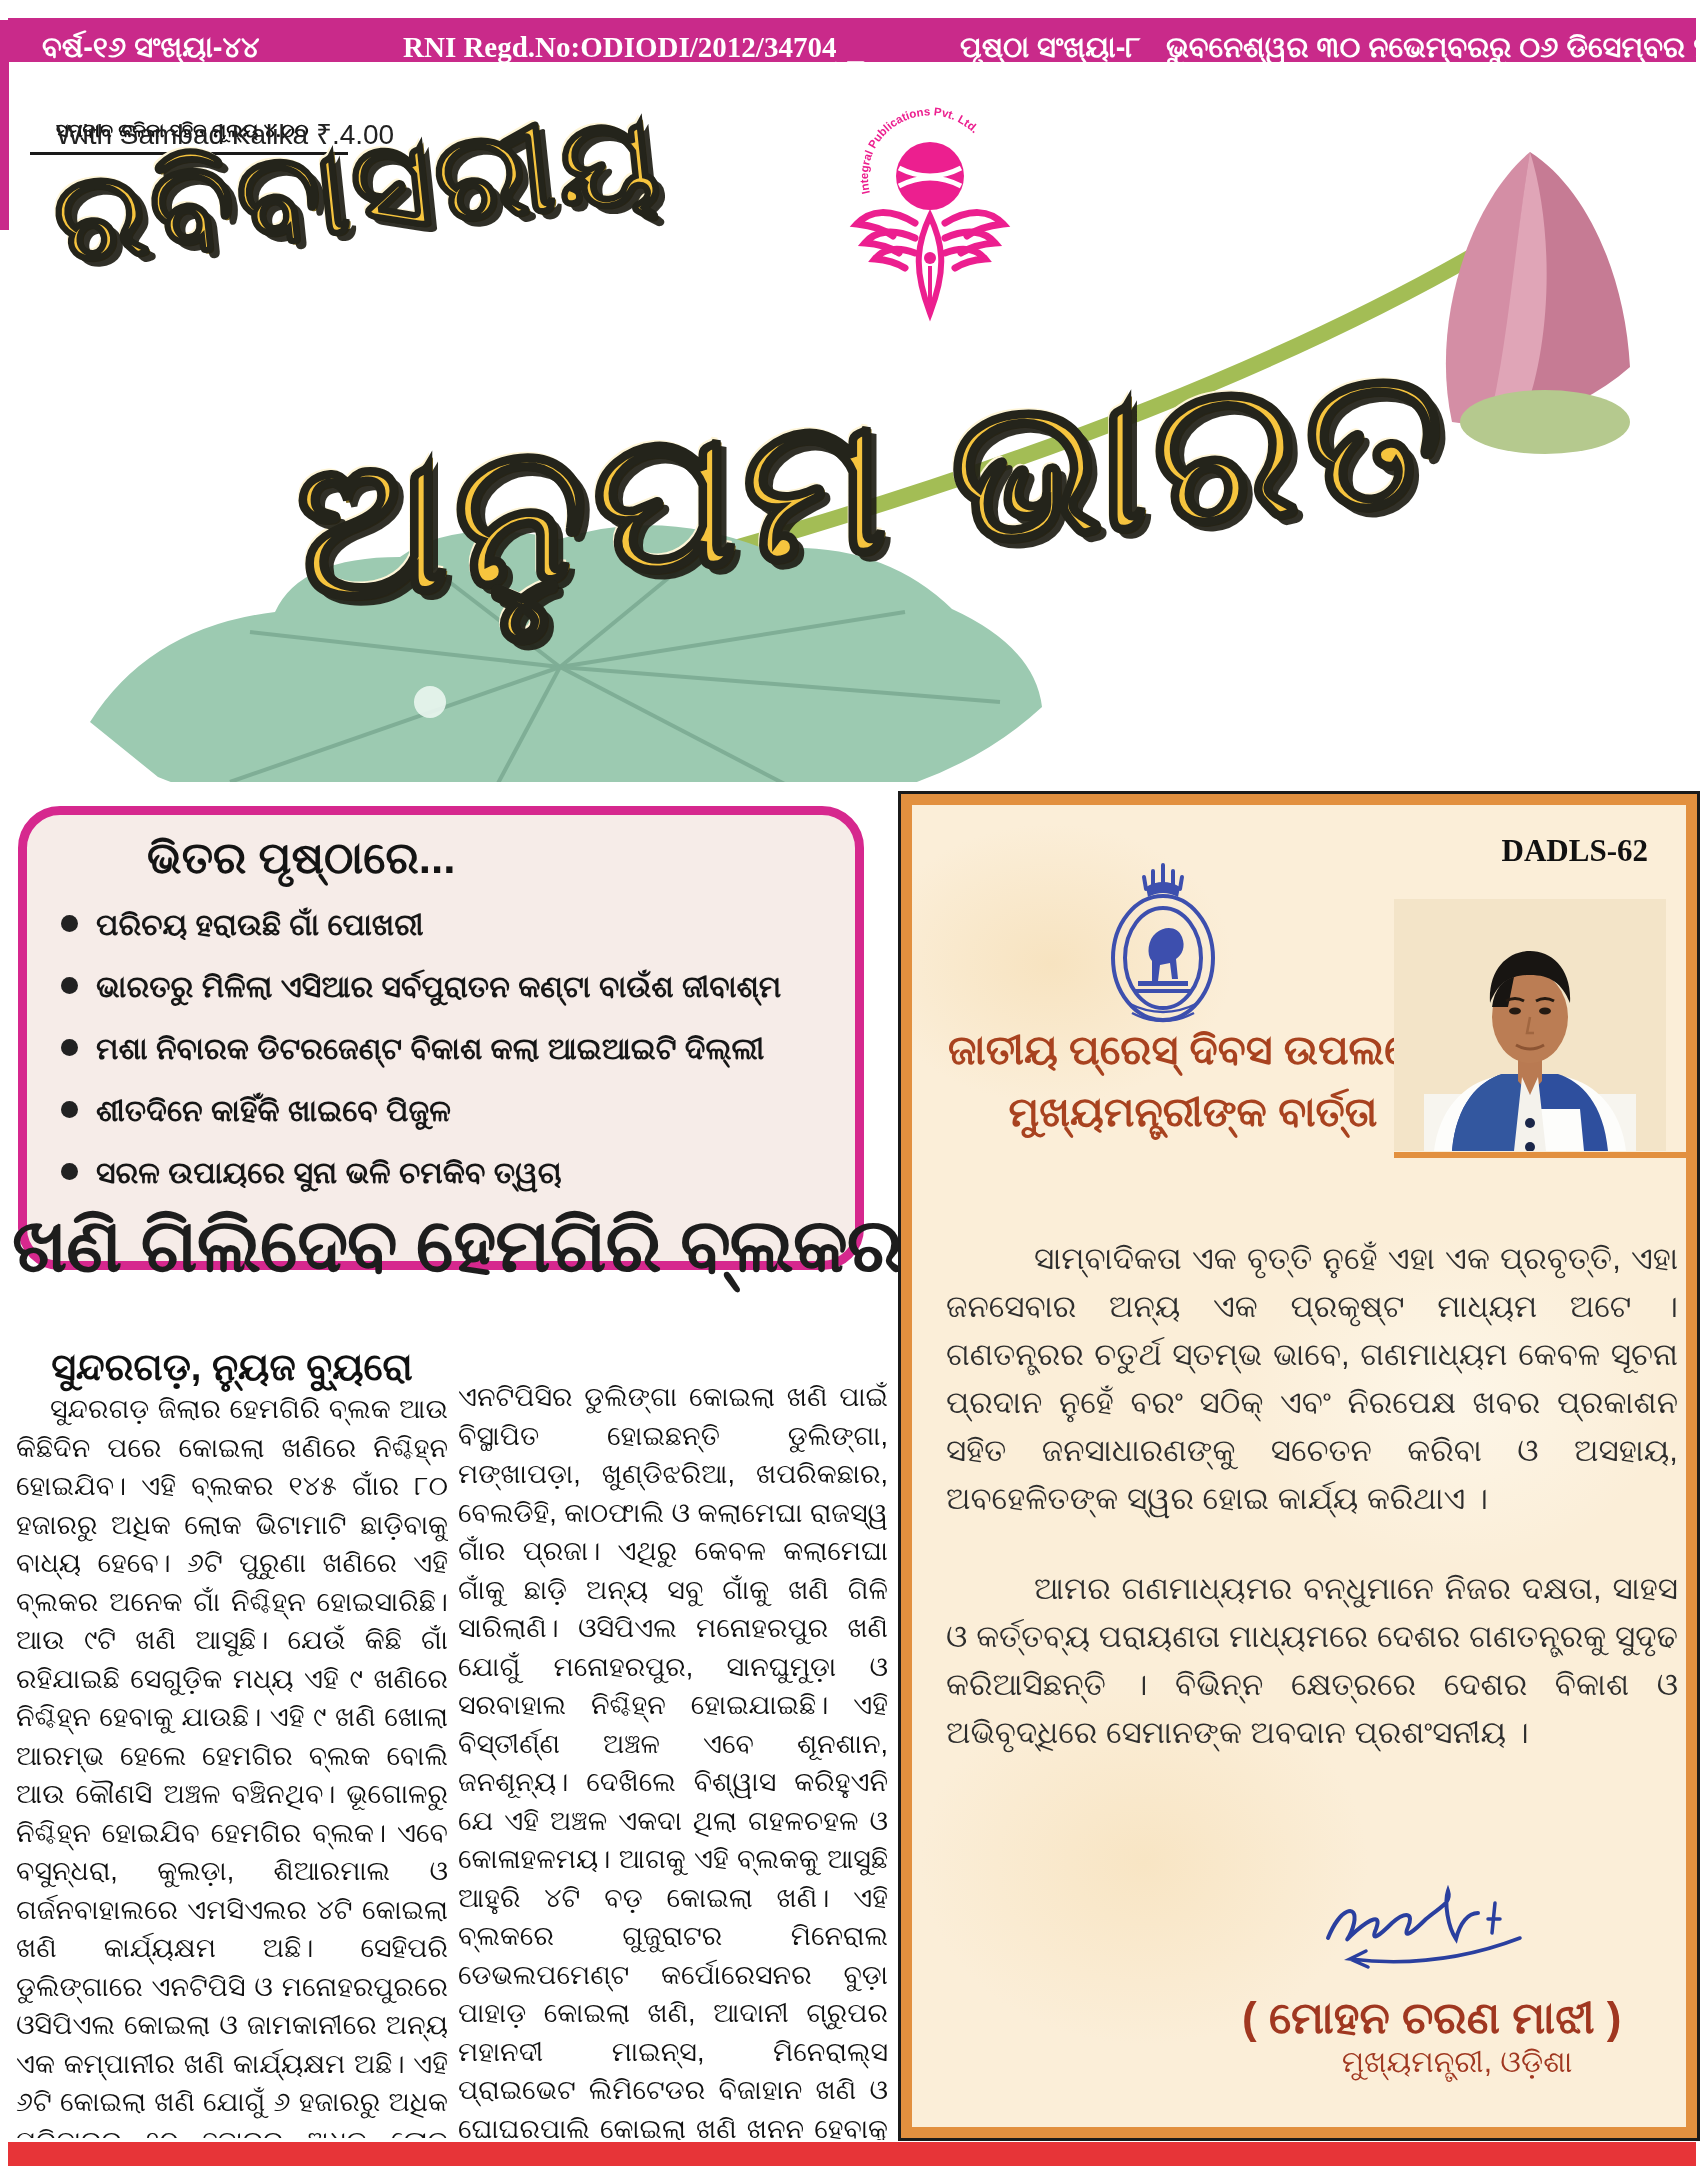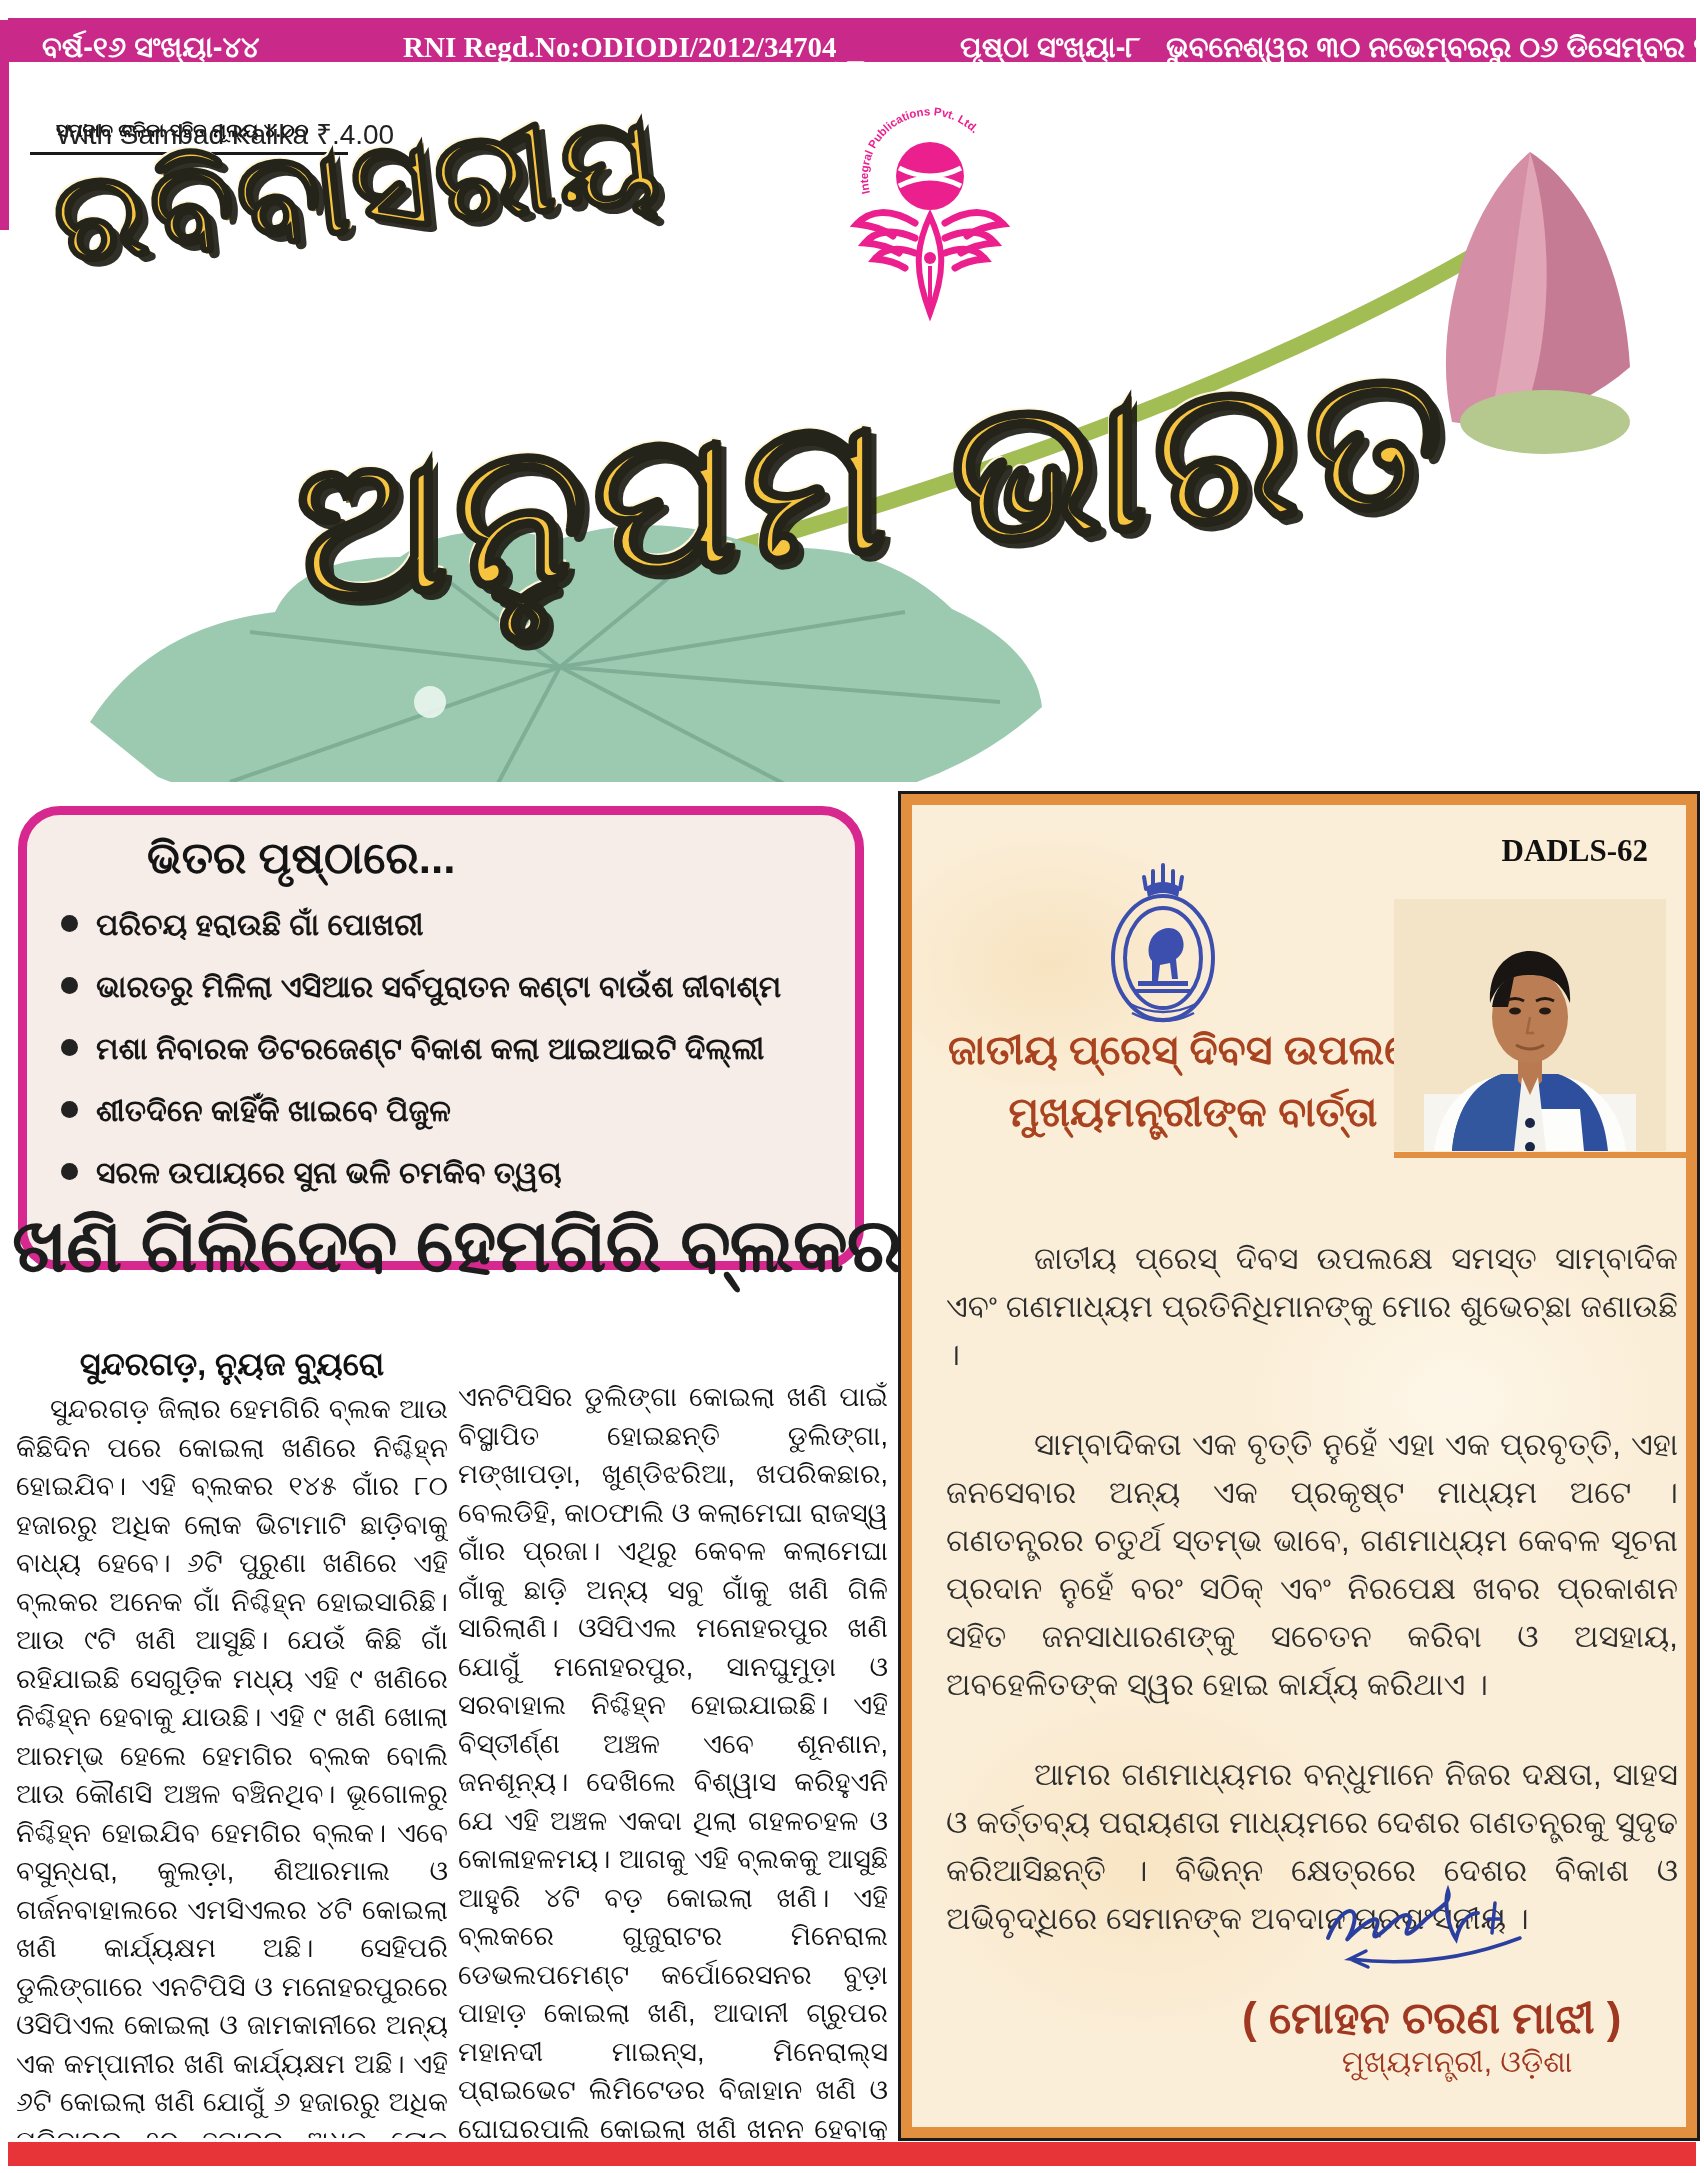--- a/index.html
+++ b/index.html
@@ -34,21 +34,21 @@
               border:9px solid #d6288e;border-radius:42px;box-sizing:border-box;}
   .inside-title{position:absolute;left:120px;top:18px;font-size:44px;font-weight:900;color:#141414;}
   .inside-items{position:absolute;left:26px;top:86px;width:780px;}
   .inside-item{display:flex;align-items:flex-start;margin-bottom:14px;}
   .dot{width:17px;height:17px;border-radius:50%;background:#222;margin:14px 18px 0 8px;flex:none;}
   .inside-item span.txt{font-size:30px;font-weight:bold;color:#161616;line-height:48px;white-space:nowrap;}
 
   
   .headline{left:12px;top:1196px;width:884px;font-size:74px;font-weight:900;color:#1d1d1d;
             letter-spacing:-1px;line-height:1.35;white-space:nowrap;}
-  .byline{left:16px;top:1346px;width:432px;text-align:center;font-size:32px;font-weight:bold;}
+  .byline{left:16px;top:1346px;width:432px;text-align:center;font-size:38px;font-weight:bold;}
   .col{font-size:27px;line-height:38.5px;text-align:justify;color:#101010;}
   .col1{left:16px;top:1390px;width:432px;height:748px;text-indent:34px;overflow:hidden;}
   .col2{left:458px;top:1378px;width:430px;height:762px;overflow:hidden;}
 
   
   .ad{left:898px;top:791px;width:802px;height:1350px;border:3px solid #1b1b1b;box-sizing:border-box;
       background:#fcf0dc;}
   .ad-inner{position:absolute;inset:0;border:11px solid #e2903f;box-sizing:border-box;
       background:
         radial-gradient(260px 200px at 18% 12%, #f7e3c0 0%, rgba(247,227,192,0) 70%),
@@ -212,21 +212,20 @@
       <path d="M98,108 C100,90 110,80 120,78 L114,108 Z" fill="#181512"></path>
       <ellipse cx="121" cy="112" rx="6" ry="3.5" fill="#241a12"></ellipse>
       <ellipse cx="151" cy="112" rx="6" ry="3.5" fill="#241a12"></ellipse>
       <path d="M112,102 Q121,97 130,102 M142,102 Q151,97 160,102" stroke="#241a12" stroke-width="3" fill="none"></path>
       <path d="M136,118 L133,134 L140,134" stroke="#a06640" stroke-width="2.5" fill="none"></path>
       <path d="M122,146 Q136,154 150,146" stroke="#8c5433" stroke-width="3" fill="none"></path>
     </svg>
     <div class="photo-line"></div>
 
     <div class="ad-msg">
-      <p>ଜାତୀୟ ପ୍ରେସ୍ ଦିବସ ଉପଲକ୍ଷେ ସମସ୍ତ ସାମ୍ବାଦିକ ଏବଂ ଗଣମାଧ୍ୟମ ପ୍ରତିନିଧିମାନଙ୍କୁ ମୋର ଶୁଭେଚ୍ଛା ଜଣାଉଛି ।</p>
       <p>ସାମ୍ବାଦିକତା ଏକ ବୃତ୍ତି ନୁହେଁ ଏହା ଏକ ପ୍ରବୃତ୍ତି, ଏହା ଜନସେବାର ଅନ୍ୟ ଏକ ପ୍ରକୃଷ୍ଟ ମାଧ୍ୟମ ଅଟେ । ଗଣତନ୍ତ୍ରର ଚତୁର୍ଥ ସ୍ତମ୍ଭ ଭାବେ, ଗଣମାଧ୍ୟମ କେବଳ ସୂଚନା ପ୍ରଦାନ ନୁହେଁ ବରଂ ସଠିକ୍ ଏବଂ ନିରପେକ୍ଷ ଖବର ପ୍ରକାଶନ ସହିତ ଜନସାଧାରଣଙ୍କୁ ସଚେତନ କରିବା ଓ ଅସହାୟ, ଅବହେଳିତଙ୍କ ସ୍ୱର ହୋଇ କାର୍ଯ୍ୟ କରିଥାଏ ।</p>
       <p>ଆମର ଗଣମାଧ୍ୟମର ବନ୍ଧୁମାନେ ନିଜର ଦକ୍ଷତା, ସାହସ ଓ କର୍ତ୍ତବ୍ୟ ପରାୟଣତା ମାଧ୍ୟମରେ ଦେଶର ଗଣତନ୍ତ୍ରକୁ ସୁଦୃଢ କରିଆସିଛନ୍ତି । ବିଭିନ୍ନ କ୍ଷେତ୍ରରେ ଦେଶର ବିକାଶ ଓ ଅଭିବୃଦ୍ଧିରେ ସେମାନଙ୍କ ଅବଦାନ ପ୍ରଶଂସନୀୟ ।</p>
     </div>
 
     <svg class="sig" width="250" height="100" viewBox="0 0 250 100">
       <path d="M18,55 C30,25 48,20 44,40 C40,58 30,62 46,48 C60,36 72,30 66,46 C60,60 70,52 82,40 C96,28 104,30 98,44 C92,58 104,48 116,36 C130,24 142,20 138,8 C134,20 138,44 146,56 C150,40 158,30 168,30" fill="none" stroke="#2a3f9f" stroke-width="4" stroke-linecap="round"></path>
       <path d="M185,20 L182,50 M178,36 L190,36" stroke="#2a3f9f" stroke-width="3.5" stroke-linecap="round"></path>
       <path d="M210,55 C150,78 90,82 40,76 L56,68 M40,76 L58,84" fill="none" stroke="#2a3f9f" stroke-width="3.5" stroke-linecap="round"></path>
     </svg>
 

